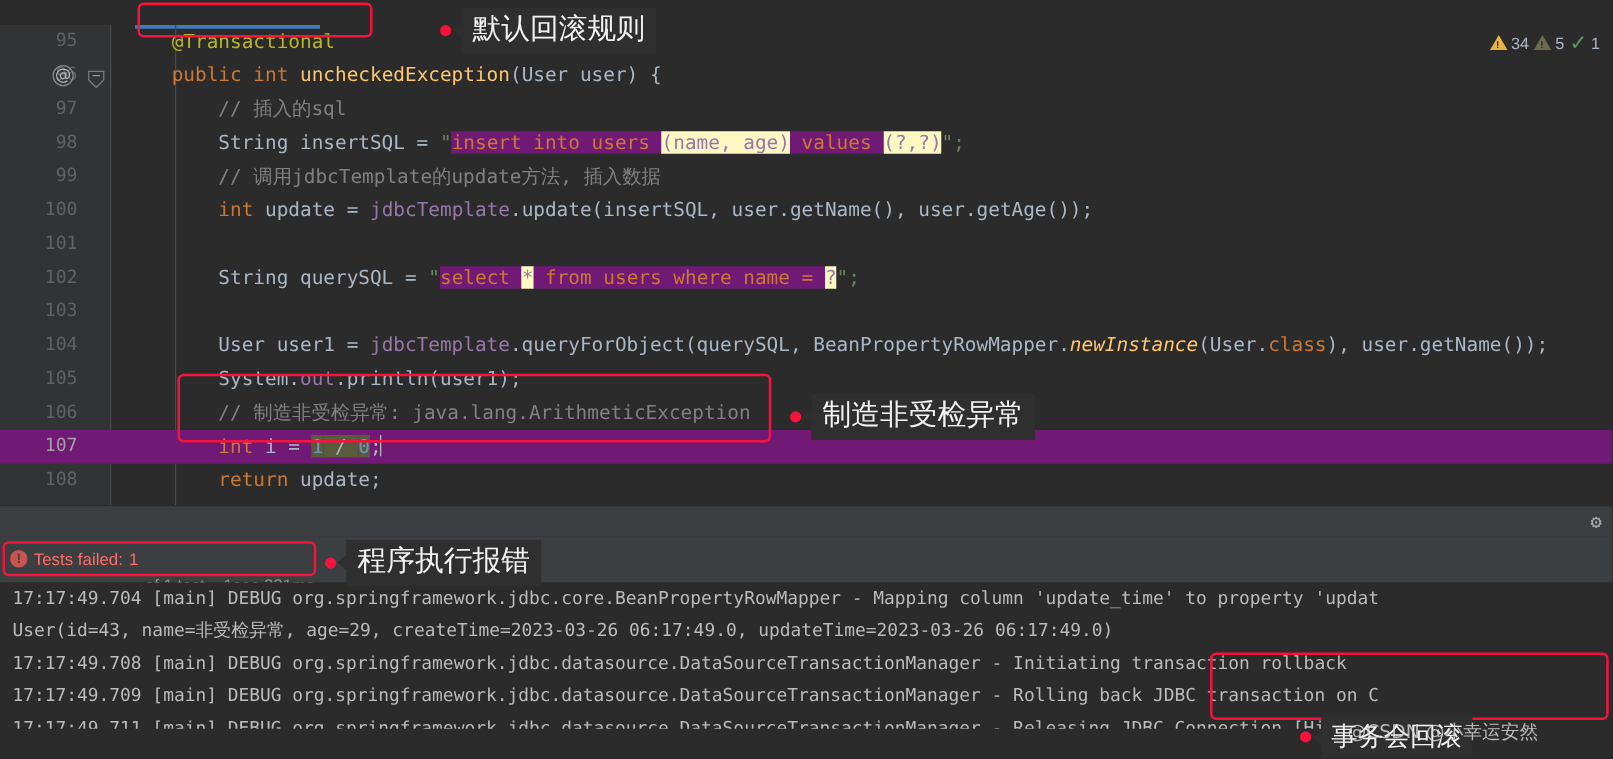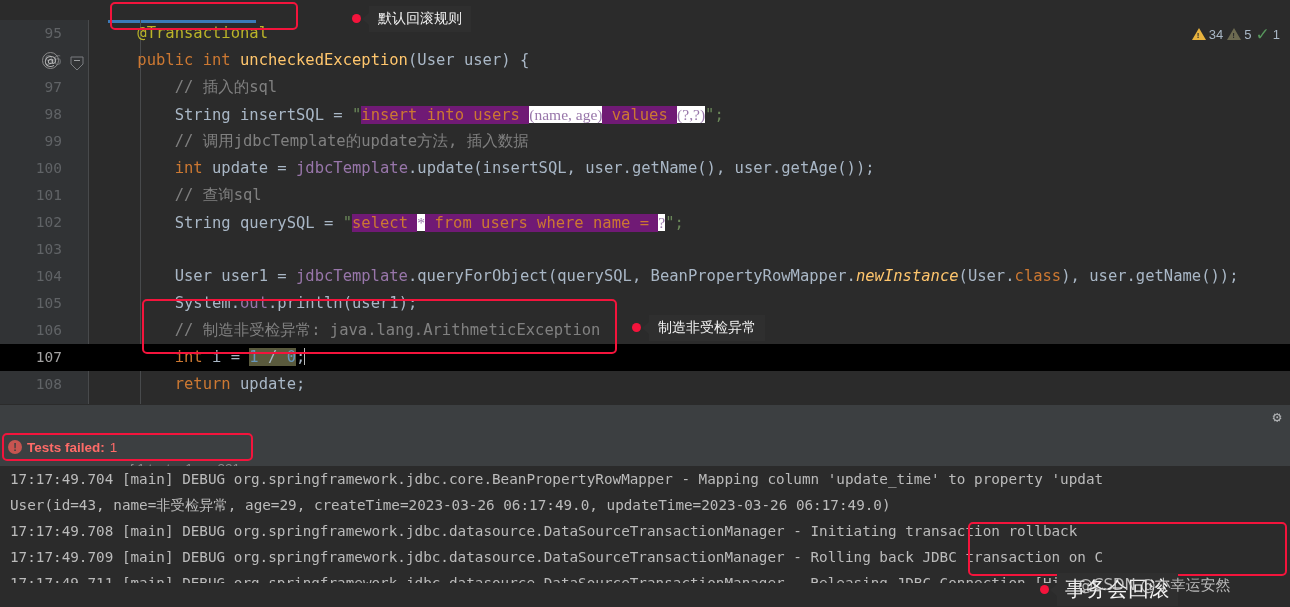--- a/index.html
+++ b/index.html
@@ -39,42 +39,42 @@
     font-family: "DejaVu Sans Mono", monospace;
   }
   .lnum {
     position: absolute; left: 0; width: 62px; text-align: right;
     color: #606366; font-size: 14.5px; font-family: "DejaVu Sans Mono", monospace;
   }
   .lnum.cur { color: #a4a3a3; }
   .code {
     position: absolute; left: 100px; color: #a9b7c6; white-space: pre;
   }
-  .row.current { background: #000000; }
+  .row.current { background: #701a75; }
 
   .at-icon {
     position: absolute; left: 42px; top: 5px;
     width: 17px; height: 17px; line-height: 16px; text-align: center;
     color: #bbbbbb; font-size: 13px;
     border: 1px solid #8a8a8a; border-radius: 50%;
     font-family: "DejaVu Sans", sans-serif;
   }
   .fold-marker {
     position: absolute; left: 70px; top: 6px;
     width: 14px; height: 15px;
   }
 
   
   .kw   { color: #cc7832; }
   .anno { color: #bbb529; }
   .mth  { color: #ffc66d; }
   .cmt  { color: #808080; }
   .str  { color: #6a8759; }
   .sql  { color: #cc7832; background: #701a75; }
-  .sqlp { color: #9876aa; background: #ffffff; font-family: Liberation Serif, serif; }
+  .sqlp { color: #9876aa; background: #fef9c3; }
   .num  { color: #6897bb; }
   .fld  { color: #9876aa; }
   .ital { font-style: italic; color: #ffc66d; }
   .plain{ color: #a9b7c6; }
   .hl   { background: #5a5a3d; }
   .caret {
     display: inline-block; width: 1px; height: 17px; background: #bbbbbb;
     vertical-align: -3px; margin-left: -1px;
   }
 
@@ -123,21 +123,21 @@
   .testbar-inner {
     position: absolute; left: 8px; top: 7px; height: 22px;
     display: flex; align-items: center; gap: 5px;
     font-family: "Liberation Sans", sans-serif; font-size: 13.5px;
   }
   .err-dot {
     width: 14px; height: 14px; border-radius: 50%; background: #c75450;
     color: #3c3f41; font-size: 11px; font-weight: bold; line-height: 14px;
     text-align: center; font-family: "Liberation Sans", sans-serif;
   }
-  .t-failed { color: #ff6b68; font-weight: bold; }
+  .t-failed { color: #ff6b68; }
   .t-one    { color: #ff6b68; }
   .t-rest   { color: #8c8c8c; margin-top: 43px; }
 
   
   .console {
     position: absolute; left: 0; top: 466px; width: 1290px; height: 117px;
     background: #2b2b2b; overflow: hidden;
   }
   .log-row {
     height: 26px; line-height: 26px; white-space: pre;
@@ -157,21 +157,21 @@
     width: 9px; height: 9px; border-radius: 50%; background: #f4143c;
     flex: 0 0 auto;
   }
   .callout .tail {
     width: 0; height: 0; margin-left: 1px;
     border-top: 6px solid transparent; border-bottom: 6px solid transparent;
     border-right: 7px solid #2f2f2f;
   }
   .callout .bubble {
     background: #2f2f2f; color: #f2f2f2;
-    font-family: "DejaVu Sans", sans-serif; font-size: 14px;
+    font-family: "DejaVu Sans", sans-serif; font-size: 23px;
     padding: 4px 9px 5px; line-height: 1.2; white-space: nowrap;
   }
   .callout.small .bubble { font-size: 21px; padding: 4px 8px; }
 
   
   .watermark {
     position: absolute; color: #d8d8d8; opacity: .82;
     font-family: "DejaVu Sans", sans-serif; font-size: 15px; white-space: nowrap;
   }
 </style>
@@ -190,21 +190,21 @@
     <div class="code-rows" id="code-rows">
         <div class="row"><span class="lnum">95</span><span class="code"><span class="plain">    </span><span class="anno">@Transactional</span></span></div>
         <div class="row"><span class="lnum">96</span><span class="at-icon">@</span><span class="fold-marker"><svg width="14" height="15">
               <path d="M1 1 h12 v7 l-6 6 l-6 -6 z" fill="none" stroke="#7a7d80"></path>
               <path d="M4 4.5 h6" stroke="#9a9d9f"></path>
             </svg></span><span class="code"><span class="plain">    </span><span class="kw">public </span><span class="kw">int </span><span class="mth">uncheckedException</span><span class="plain">(User user) {</span></span></div>
         <div class="row"><span class="lnum">97</span><span class="code"><span class="plain">        </span><span class="cmt">// 插入的sql</span></span></div>
         <div class="row"><span class="lnum">98</span><span class="code"><span class="plain">        String insertSQL = </span><span class="str">"</span><span class="sql">insert into users </span><span class="sqlp">(name, age)</span><span class="sql"> values </span><span class="sqlp">(?,?)</span><span class="str">";</span></span></div>
         <div class="row"><span class="lnum">99</span><span class="code"><span class="plain">        </span><span class="cmt">// 调用jdbcTemplate的update方法, 插入数据</span></span></div>
         <div class="row"><span class="lnum">100</span><span class="code"><span class="plain">        </span><span class="kw">int </span><span class="plain">update = </span><span class="fld">jdbcTemplate</span><span class="plain">.update(insertSQL, user.getName(), user.getAge());</span></span></div>
-        <div class="row"><span class="lnum">101</span><span class="code"><span class="plain">        </span><span class="cmt">// 查询sql</span></span></div>
+        <div class="row"><span class="lnum">101</span></div>
         <div class="row"><span class="lnum">102</span><span class="code"><span class="plain">        String querySQL = </span><span class="str">"</span><span class="sql">select </span><span class="sqlp">*</span><span class="sql"> from users where name = </span><span class="sqlp">?</span><span class="str">";</span></span></div>
         <div class="row"><span class="lnum">103</span></div>
         <div class="row"><span class="lnum">104</span><span class="code"><span class="plain">        User user1 = </span><span class="fld">jdbcTemplate</span><span class="plain">.queryForObject(querySQL, BeanPropertyRowMapper.</span><span class="ital">newInstance</span><span class="plain">(User.</span><span class="kw">class</span><span class="plain">), user.getName());</span></span></div>
         <div class="row"><span class="lnum">105</span><span class="code"><span class="plain">        System.</span><span class="fld">out</span><span class="plain">.println(user1);</span></span></div>
         <div class="row"><span class="lnum">106</span><span class="code"><span class="plain">        </span><span class="cmt">// 制造非受检异常: java.lang.ArithmeticException</span></span></div>
         <div class="row current"><span class="lnum cur">107</span><span class="code"><span class="plain">        </span><span class="kw">int </span><span class="plain">i = </span><span class="num hl">1</span><span class="plain hl"> / </span><span class="num hl">0</span><span class="plain">;</span><span class="caret"></span></span></div>
         <div class="row"><span class="lnum">108</span><span class="code"><span class="plain">        </span><span class="kw">return </span><span class="plain">update;</span></span></div>
         <div class="row"><span class="lnum">109</span><span class="fold-marker"><svg width="14" height="15">
               <path d="M1 14 h12 v-7 l-6 -6 l-6 6 z" fill="none" stroke="#7a7d80"></path>
               <path d="M4 10.5 h6" stroke="#9a9d9f"></path>
@@ -268,20 +268,25 @@
     <span class="tail"></span>
     <span class="bubble">默认回滚规则</span>
   </div>
 
   <div class="callout" style="left:632px; top:315px;">
     <span class="dot"></span>
     <span class="tail"></span>
     <span class="bubble">制造非受检异常</span>
   </div>
 
+  <div class="callout" style="left:260px; top:432px;">
+    <span class="dot"></span>
+    <span class="tail"></span>
+    <span class="bubble">程序执行报错</span>
+  </div>
 
   <div class="callout small" style="left:1040px; top:573px;">
     <span class="dot"></span>
     <span class="tail"></span>
     <span class="bubble">事务会回滚</span>
   </div>
 
   <div class="watermark" style="left:1078px; top:576px;">@CSDN @小幸运安然</div>
 
 </div>

